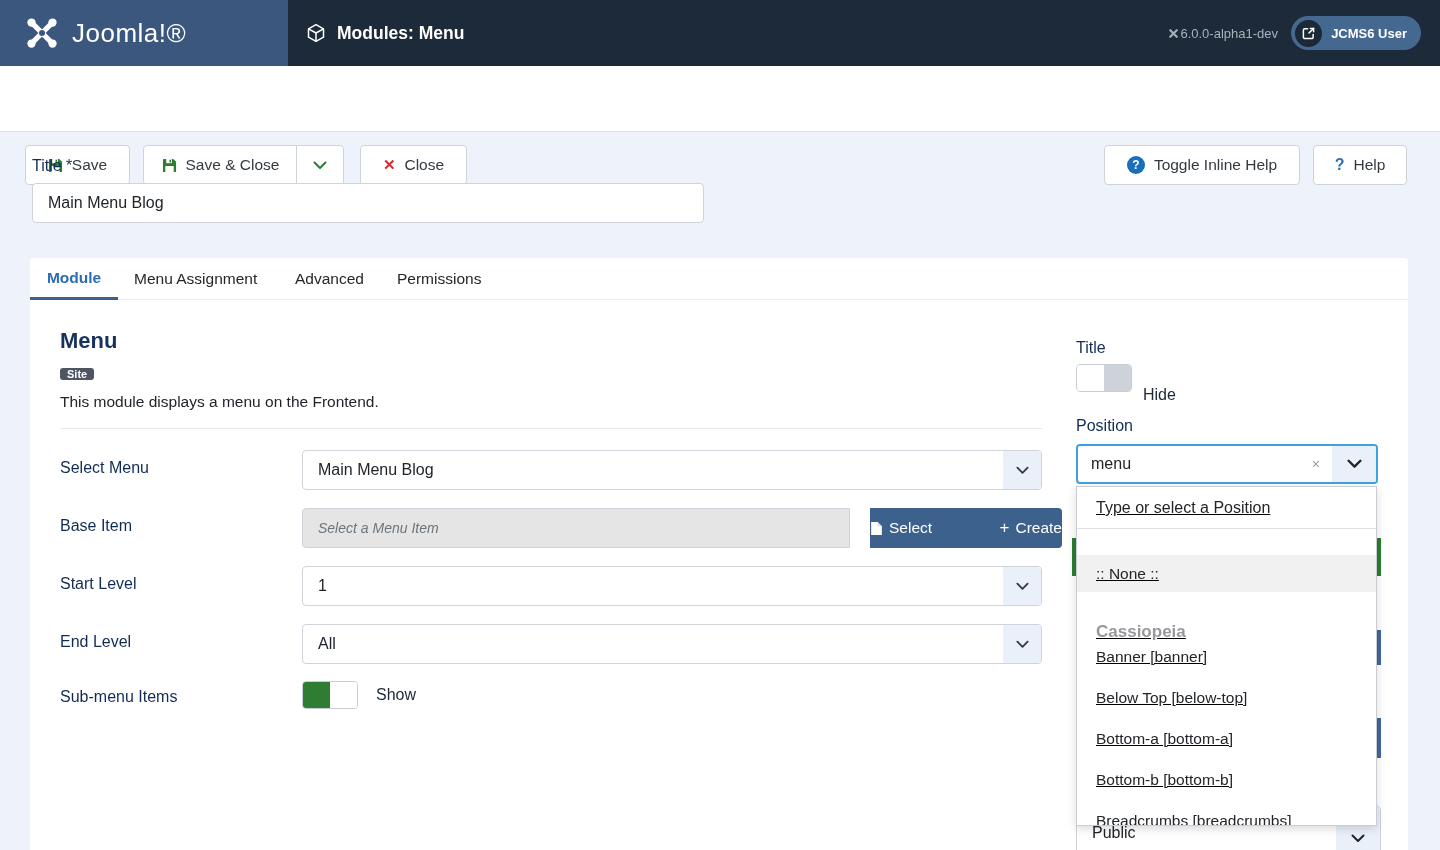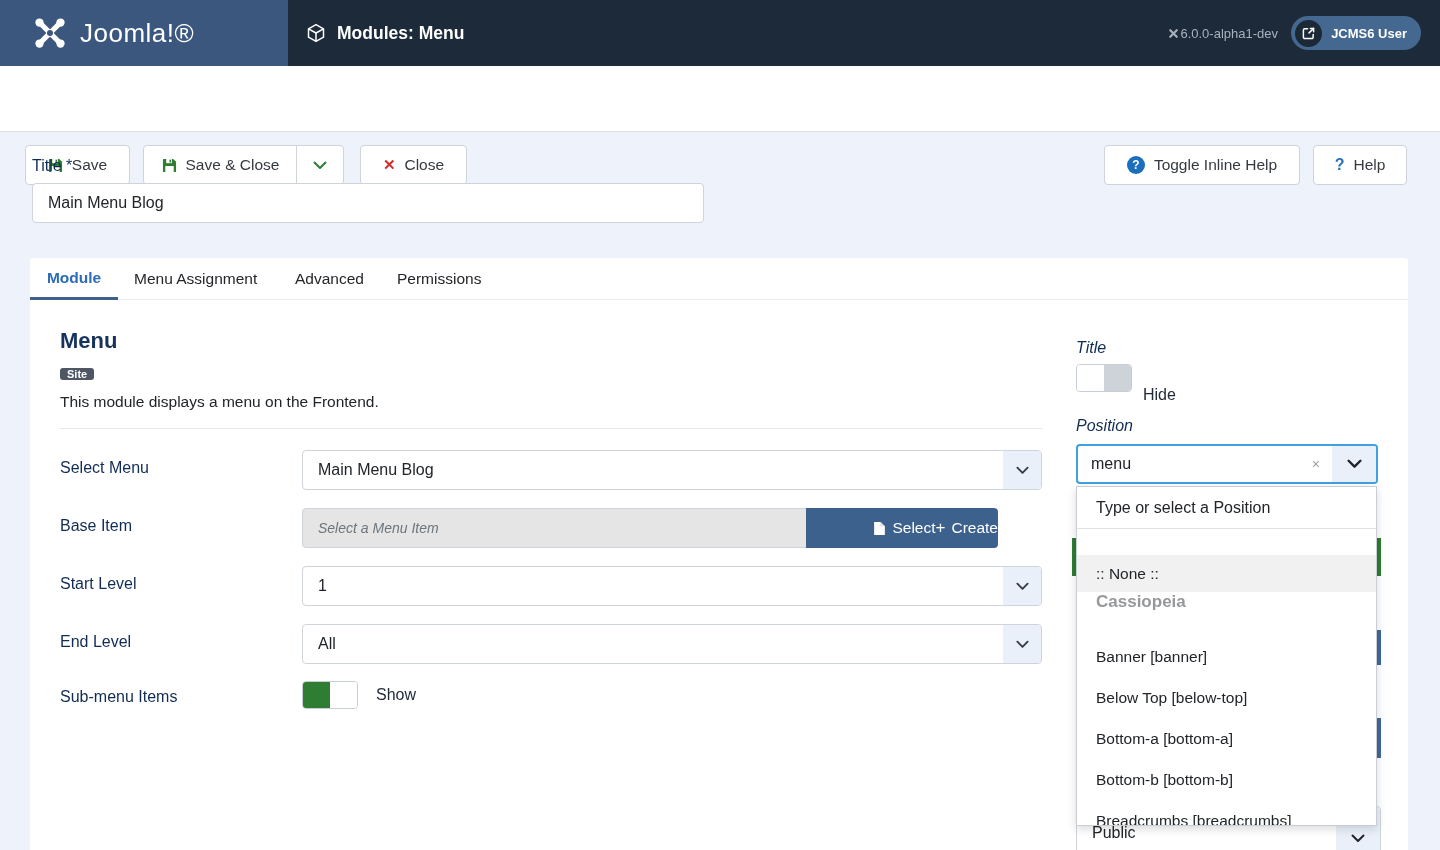--- a/index.html
+++ b/index.html
@@ -3,21 +3,21 @@
 <meta charset="utf-8">
 <style>
   * { margin:0; padding:0; box-sizing:border-box; }
   html,body { width:1440px; height:850px; overflow:hidden; }
   body { font-family:"Liberation Sans", sans-serif; background:#eef3fb; position:relative; }
   #app { position:absolute; inset:0; width:1440px; height:850px; }
 
   
   .app-header { position:absolute; left:0; top:0; width:1440px; height:66px; background:#1c2a3a; }
   .logo-sec { position:absolute; left:0; top:0; width:288px; height:66px; background:#3b577e;
-              display:flex; align-items:center; padding-left:32px; gap:12px; }
+              display:flex; align-items:center; padding-left:24px; gap:12px; }
   .logo-text { color:#fff; font-size:26px; letter-spacing:.5px; }
   .page-heading { position:absolute; left:306px; top:0; height:66px; display:flex; align-items:center; gap:11px; }
   .page-heading .ttl { color:#fff; font-size:17.5px; font-weight:bold; }
   .version-wrap { position:absolute; right:162px; top:0; height:66px; display:flex; align-items:center; 
                   color:#a9b1bb; font-size:13px; }
   .user-pill { position:absolute; right:19px; top:16px; height:34px; border-radius:17px; background:#44688f;
                display:flex; align-items:center; gap:9px; padding:0 14px 0 4px; cursor:pointer; }
   .user-pill .circ { width:27px; height:27px; border-radius:50%; background:#1b2836; display:flex; align-items:center; justify-content:center; }
   .user-pill .lbl { color:#fff; font-size:13px; font-weight:bold; }
 
@@ -58,52 +58,52 @@
 
   .frow-label { position:absolute; left:30px; width:225px; font-size:16px; color:#112c54; }
   .ctl { position:absolute; left:272px; width:740px; height:40px; background:#fff; border:1px solid #ced4da; border-radius:4px; cursor:pointer; }
   .ctl .val { display:block; line-height:38px; padding-left:15px; font-size:16px; color:#212529; }
   .caret-seg { position:absolute; right:0; top:0; width:38px; height:38px; background:#e9f0fa; border-radius:0 3px 3px 0;
                display:flex; align-items:center; justify-content:center; }
 
   .dis-field { position:absolute; left:272px; width:548px; height:40px; background:#e5e5e5; border:1px solid #ced4da;
                border-radius:4px 0 0 4px; }
   .dis-field .ph { display:block; line-height:38px; padding-left:15px; font-size:14px; font-style:italic; color:#6d757d; }
-  .btngrp { position:absolute; left:776px; width:192px; height:40px; background:#3b618c; border-radius:0 4px 4px 0;
-            display:flex; align-items:center; justify-content:flex-end; }
+  .btngrp { position:absolute; left:840px; width:192px; height:40px; background:#3b618c; border-radius:0 4px 4px 0;
+            display:flex; align-items:center; justify-content:space-between; }
   .bluebtn { display:flex; align-items:center; gap:6px; color:#fff; font-size:15.5px; background:transparent; border:none;
              cursor:pointer; font-family:"Liberation Sans", sans-serif; }
 
   .toggle { width:56px; height:28px; border:1px solid #c6cdd4; border-radius:4px; overflow:hidden; display:flex; cursor:pointer; }
   .toggle .half { width:50%; height:100%; }
   .tg-green { background:#2e7d32; } .tg-white { background:#fff; } .tg-gray { background:#ced3d9; }
   .toggle-state-label { position:absolute; font-size:16px; color:#212b3a; }
 
   
-  .sb-label { position:absolute; font-size:16px; color:#112c54;font-style:italic; }
+  .sb-label { position:absolute; font-size:16px; color:#112c54; }
   .sb-combo { position:absolute; left:1046px; top:186px; width:302px; height:40px; background:#fff;
               border:2px solid #41a0e2; border-radius:4px; display:flex; align-items:center; }
   .sb-combo input { flex:1; border:none; outline:none; padding-left:13px; font-size:16px; color:#212529; min-width:0;
                     font-family:"Liberation Sans", sans-serif; background:transparent; }
   .combo-clear { color:#98a0a7; font-size:14px; padding:0 12px; cursor:pointer; }
   .combo-caret { width:44px; height:36px; background:#e9f0fa; border-radius:0 2px 2px 0; display:flex; align-items:center;
                  justify-content:center; cursor:pointer; }
 
   .sliver { position:absolute; z-index:1; }
   .public-sel { position:absolute; left:1046px; top:548px; width:305px; height:60px; background:#fff;
                 border:1px solid #ced4da; border-radius:4px; z-index:1; cursor:pointer; }
   .public-sel .val { display:block; padding:17px 0 0 15px; font-size:16px; color:#212529; }
   .public-sel .caret-seg { width:44px; height:58px; border-radius:0 3px 3px 0; padding-top:4px; }
 
   .dropdown { position:absolute; left:1046px; top:228px; width:301px; height:340px; background:#fff;
-              border:1px solid #c9ced4; box-shadow:0 3px 9px rgba(0,0,0,.15); z-index:5; overflow:hidden; }
+              border:1px solid #c9ced4; box-shadow:0 3px 9px rgba(0,0,0,.15); z-index:5; overflow:hidden;text-decoration:underline; }
   .dd-head { height:42px; line-height:42px; padding-left:19px; font-size:16px; color:#212529; border-bottom:1px solid #dee2e6; }
   .dd-empty { height:26px; cursor:pointer; }
   .dd-none { height:37px; line-height:37px; padding-left:19px; font-size:15.5px; color:#212529; background:#f1f1f2; cursor:pointer; }
-  .dd-group { height:44px; padding:0 0 0 19px; font-size:17px; font-weight:bold; color:#96989b; }
+  .dd-group { height:44px; padding:30px 0 0 19px; font-size:17px; font-weight:bold; color:#96989b; }
   .dd-item { height:41px; line-height:41px; padding-left:19px; font-size:15.5px; color:#212529; cursor:pointer; }
 
   svg { display:block; }
 </style>
 </head>
 <body>
 
 <div id="app">
 
   <div class="app-header">

